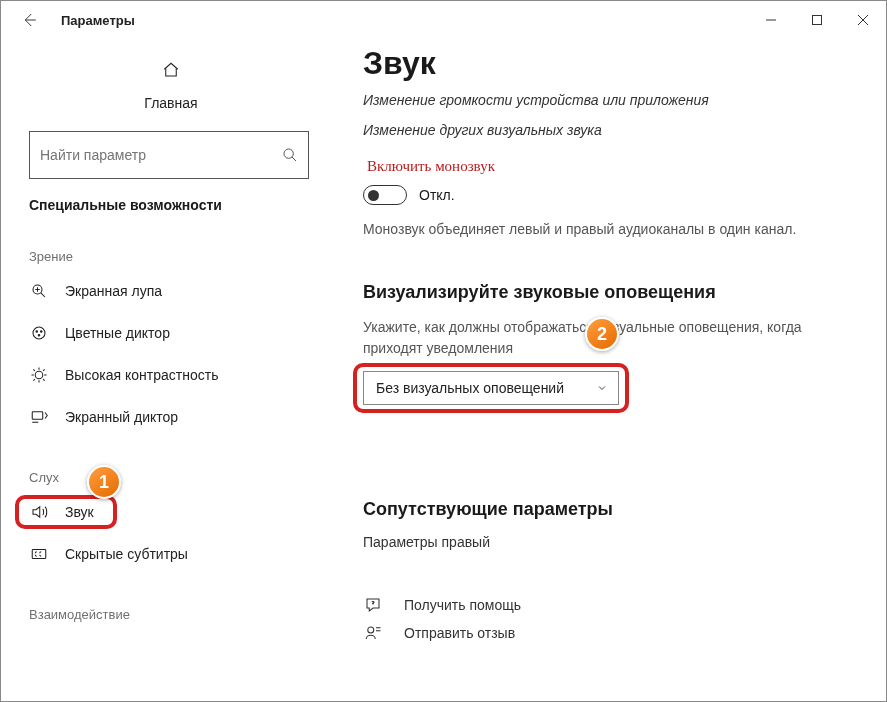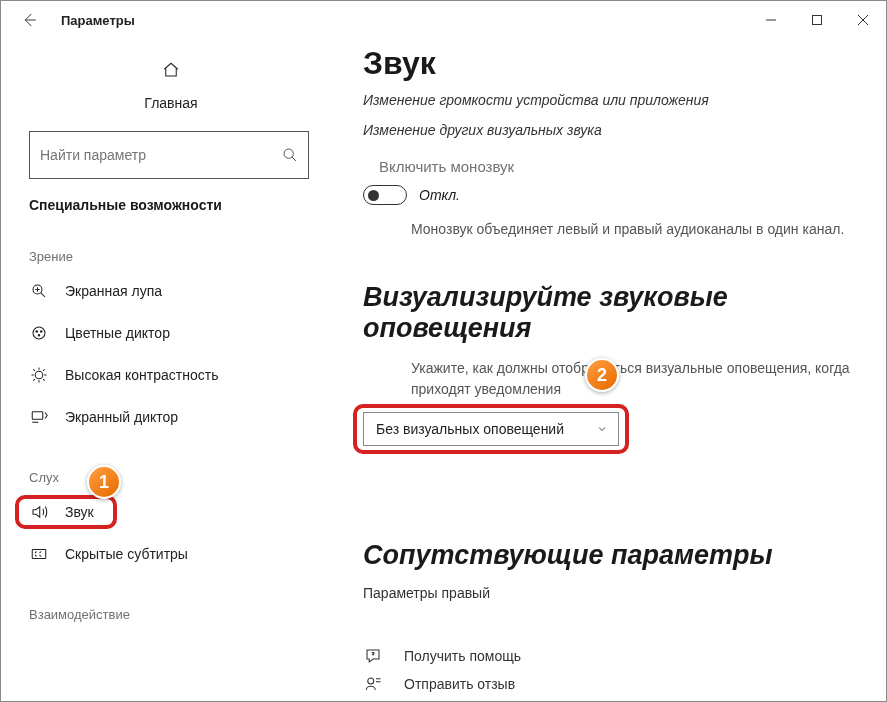--- a/index.html
+++ b/index.html
@@ -101,32 +101,32 @@
     color:#fff; font-weight:700; font-size:18px;
     z-index: 20;
   }
   .main {
     flex:1;
     padding: 6px 20px 0 40px;
     overflow:hidden;
   }
   .main h1 { font-size:32px; font-weight:600; margin-bottom:10px; }
   .main .link { color:#333; margin-bottom:14px; font-size:14px;font-style:italic; }
-  .main .subhead { font-size:15px; margin: 20px 16px 10px; color:#737373; }
-  .toggle-row { display:flex; align-items:center; gap:12px; margin-bottom:14px;font-style:italic;}
+  .main .subhead { font-size:15px; margin: 20px 4px 10px; color:#b91c1c;font-family:Liberation Serif, serif; }
+  .toggle-row { display:flex; align-items:center; gap:12px; margin-bottom:14px;}
   .toggle {
     width:44px; height:20px; border:1.2px solid #333; border-radius:10px;
     position:relative;
   }
   .toggle .knob {
     position:absolute; width:11px; height:11px; border-radius:50%;
     background:#333; top:3.5px; left:4px;
   }
-  .desc { color:#555; font-size:14px; line-height:1.5;margin-left:48px; }
-  h2.sec { font-size:27px; font-weight:600; margin: 42px 0 14px; color:#1a1a1a;font-style:italic;}
+  .desc { color:#555; font-size:14px; line-height:1.5; }
+  h2.sec { font-size:18px; font-weight:600; margin: 42px 0 14px; color:#1a1a1a;}
   .dropdown-wrap { position:relative; display:inline-block; margin-top:12px;}
   .dropdown {
     border:1px solid #888;
     padding: 8px 36px 8px 12px;
     font-size:14px; color:#222;
     position:relative;
     background:#fff;
     min-width: 256px;
   }
   .dropdown .chev {

